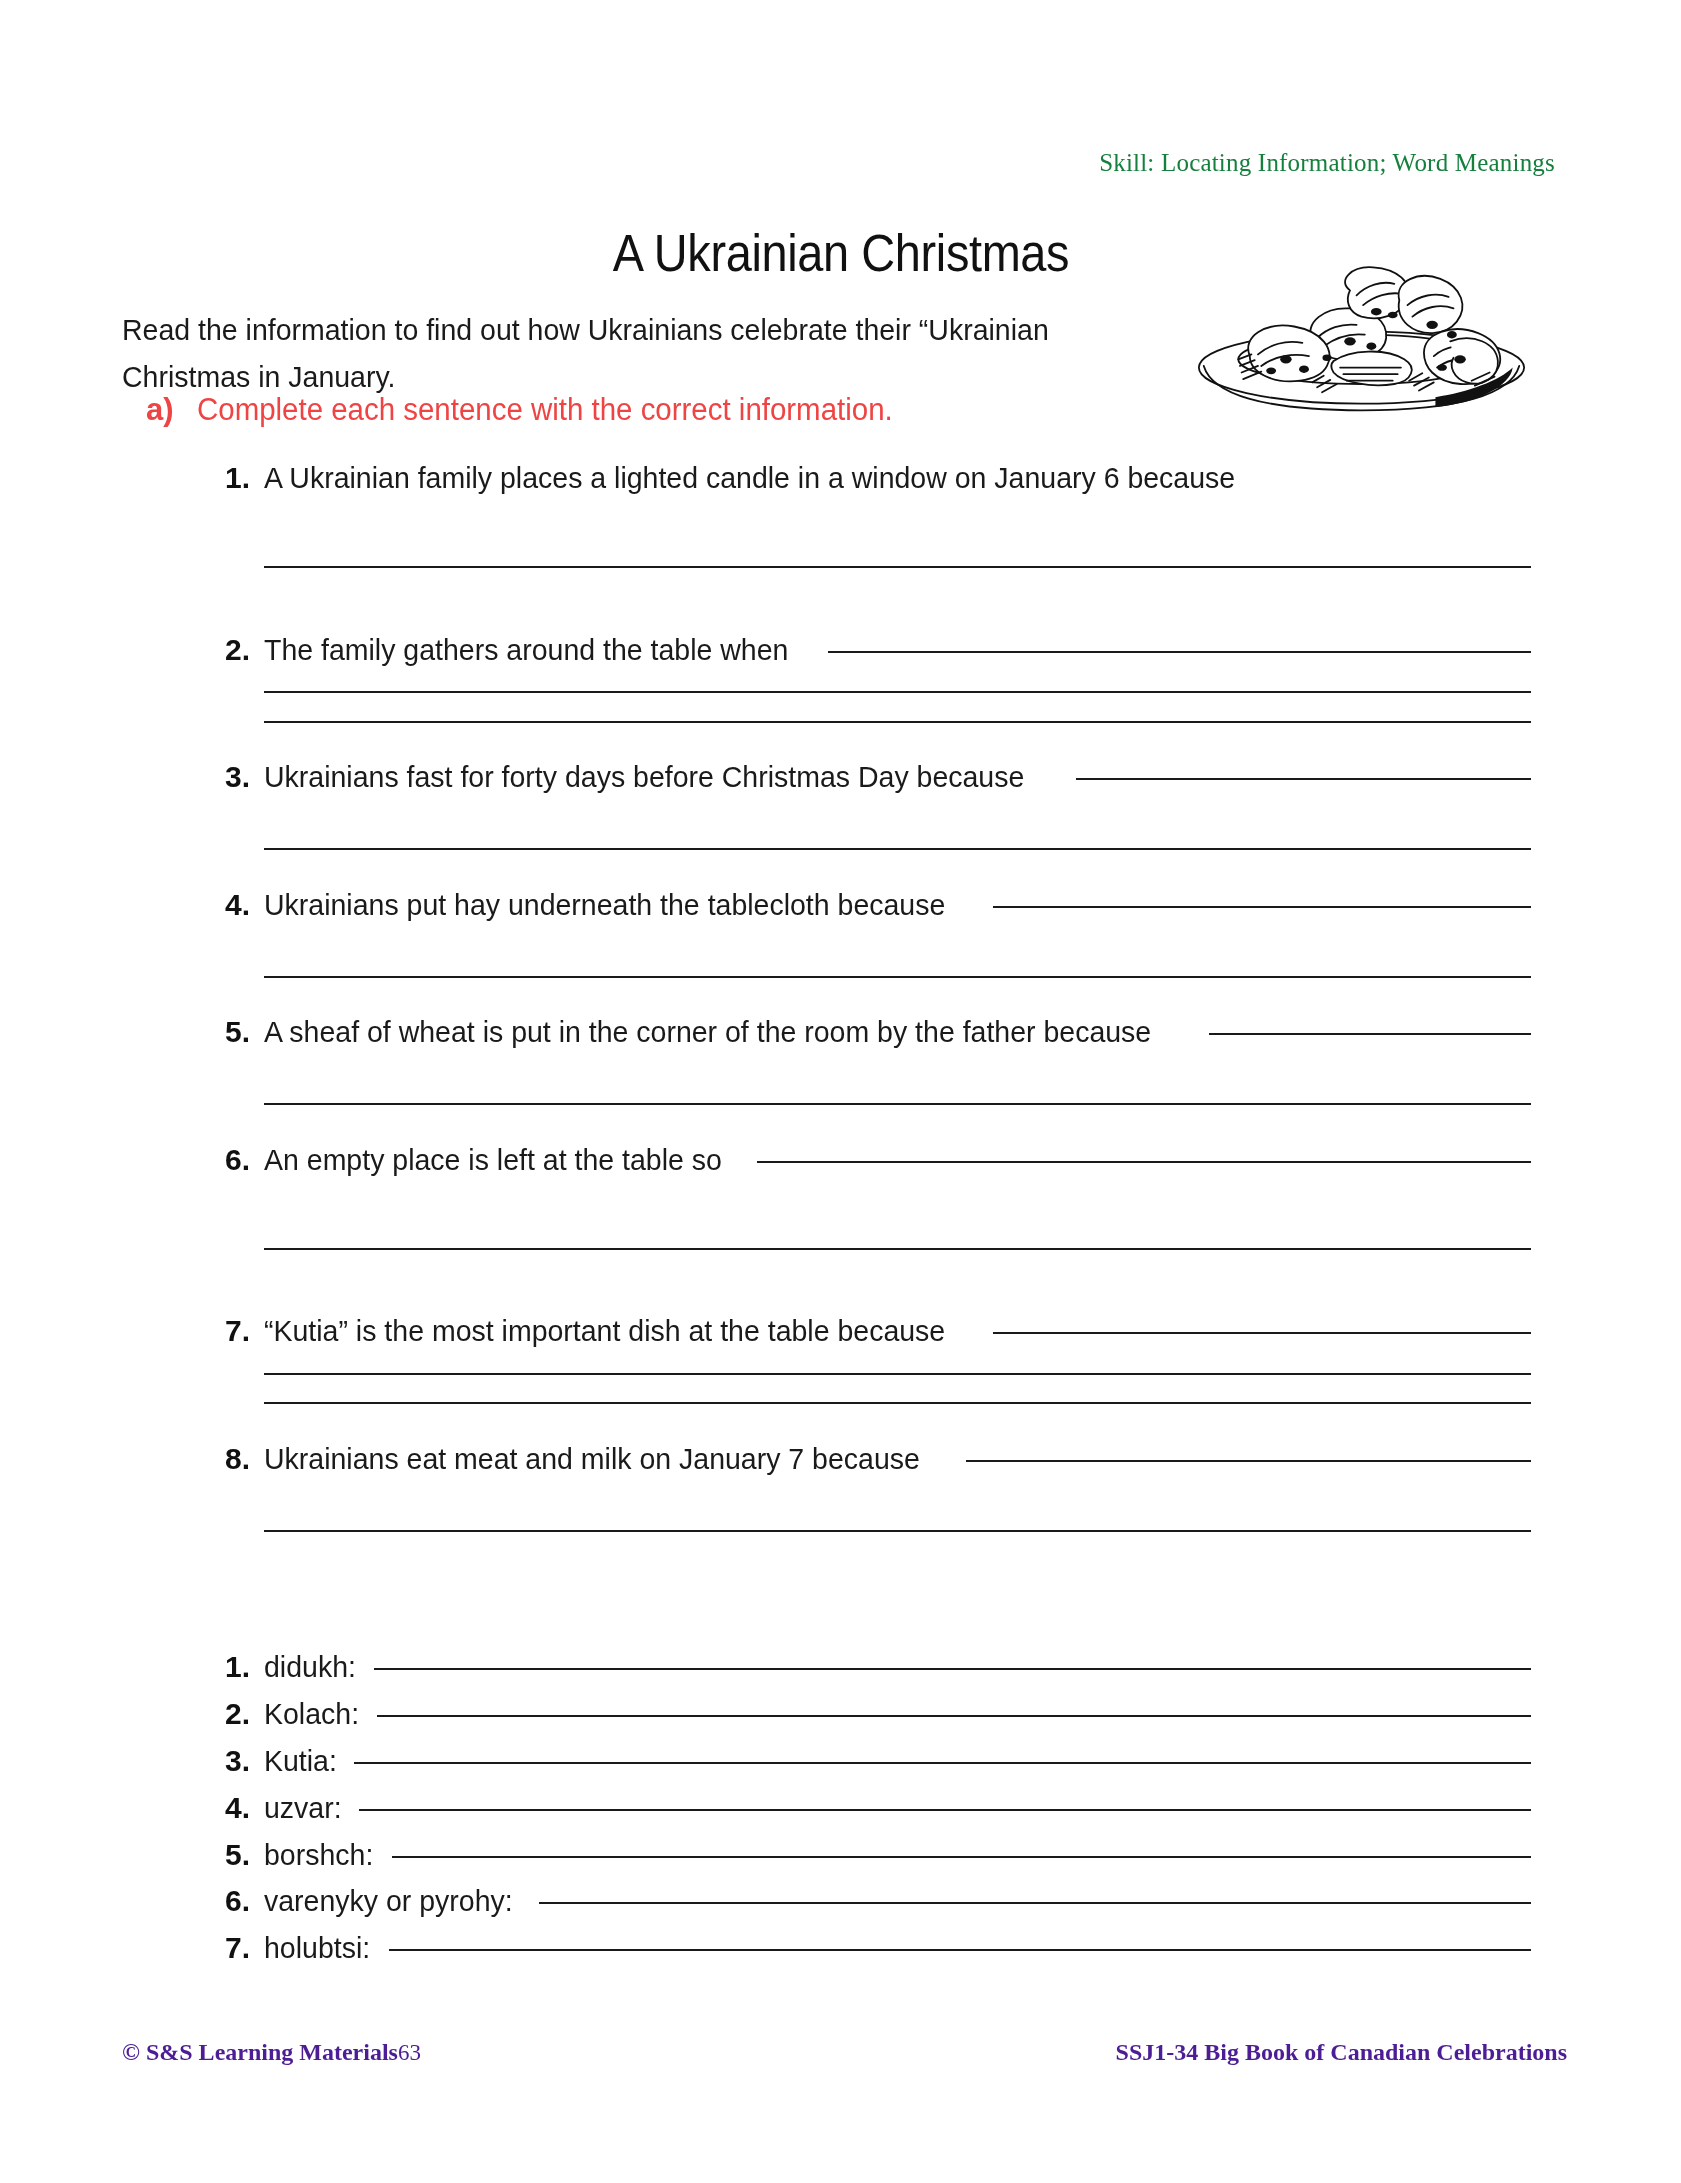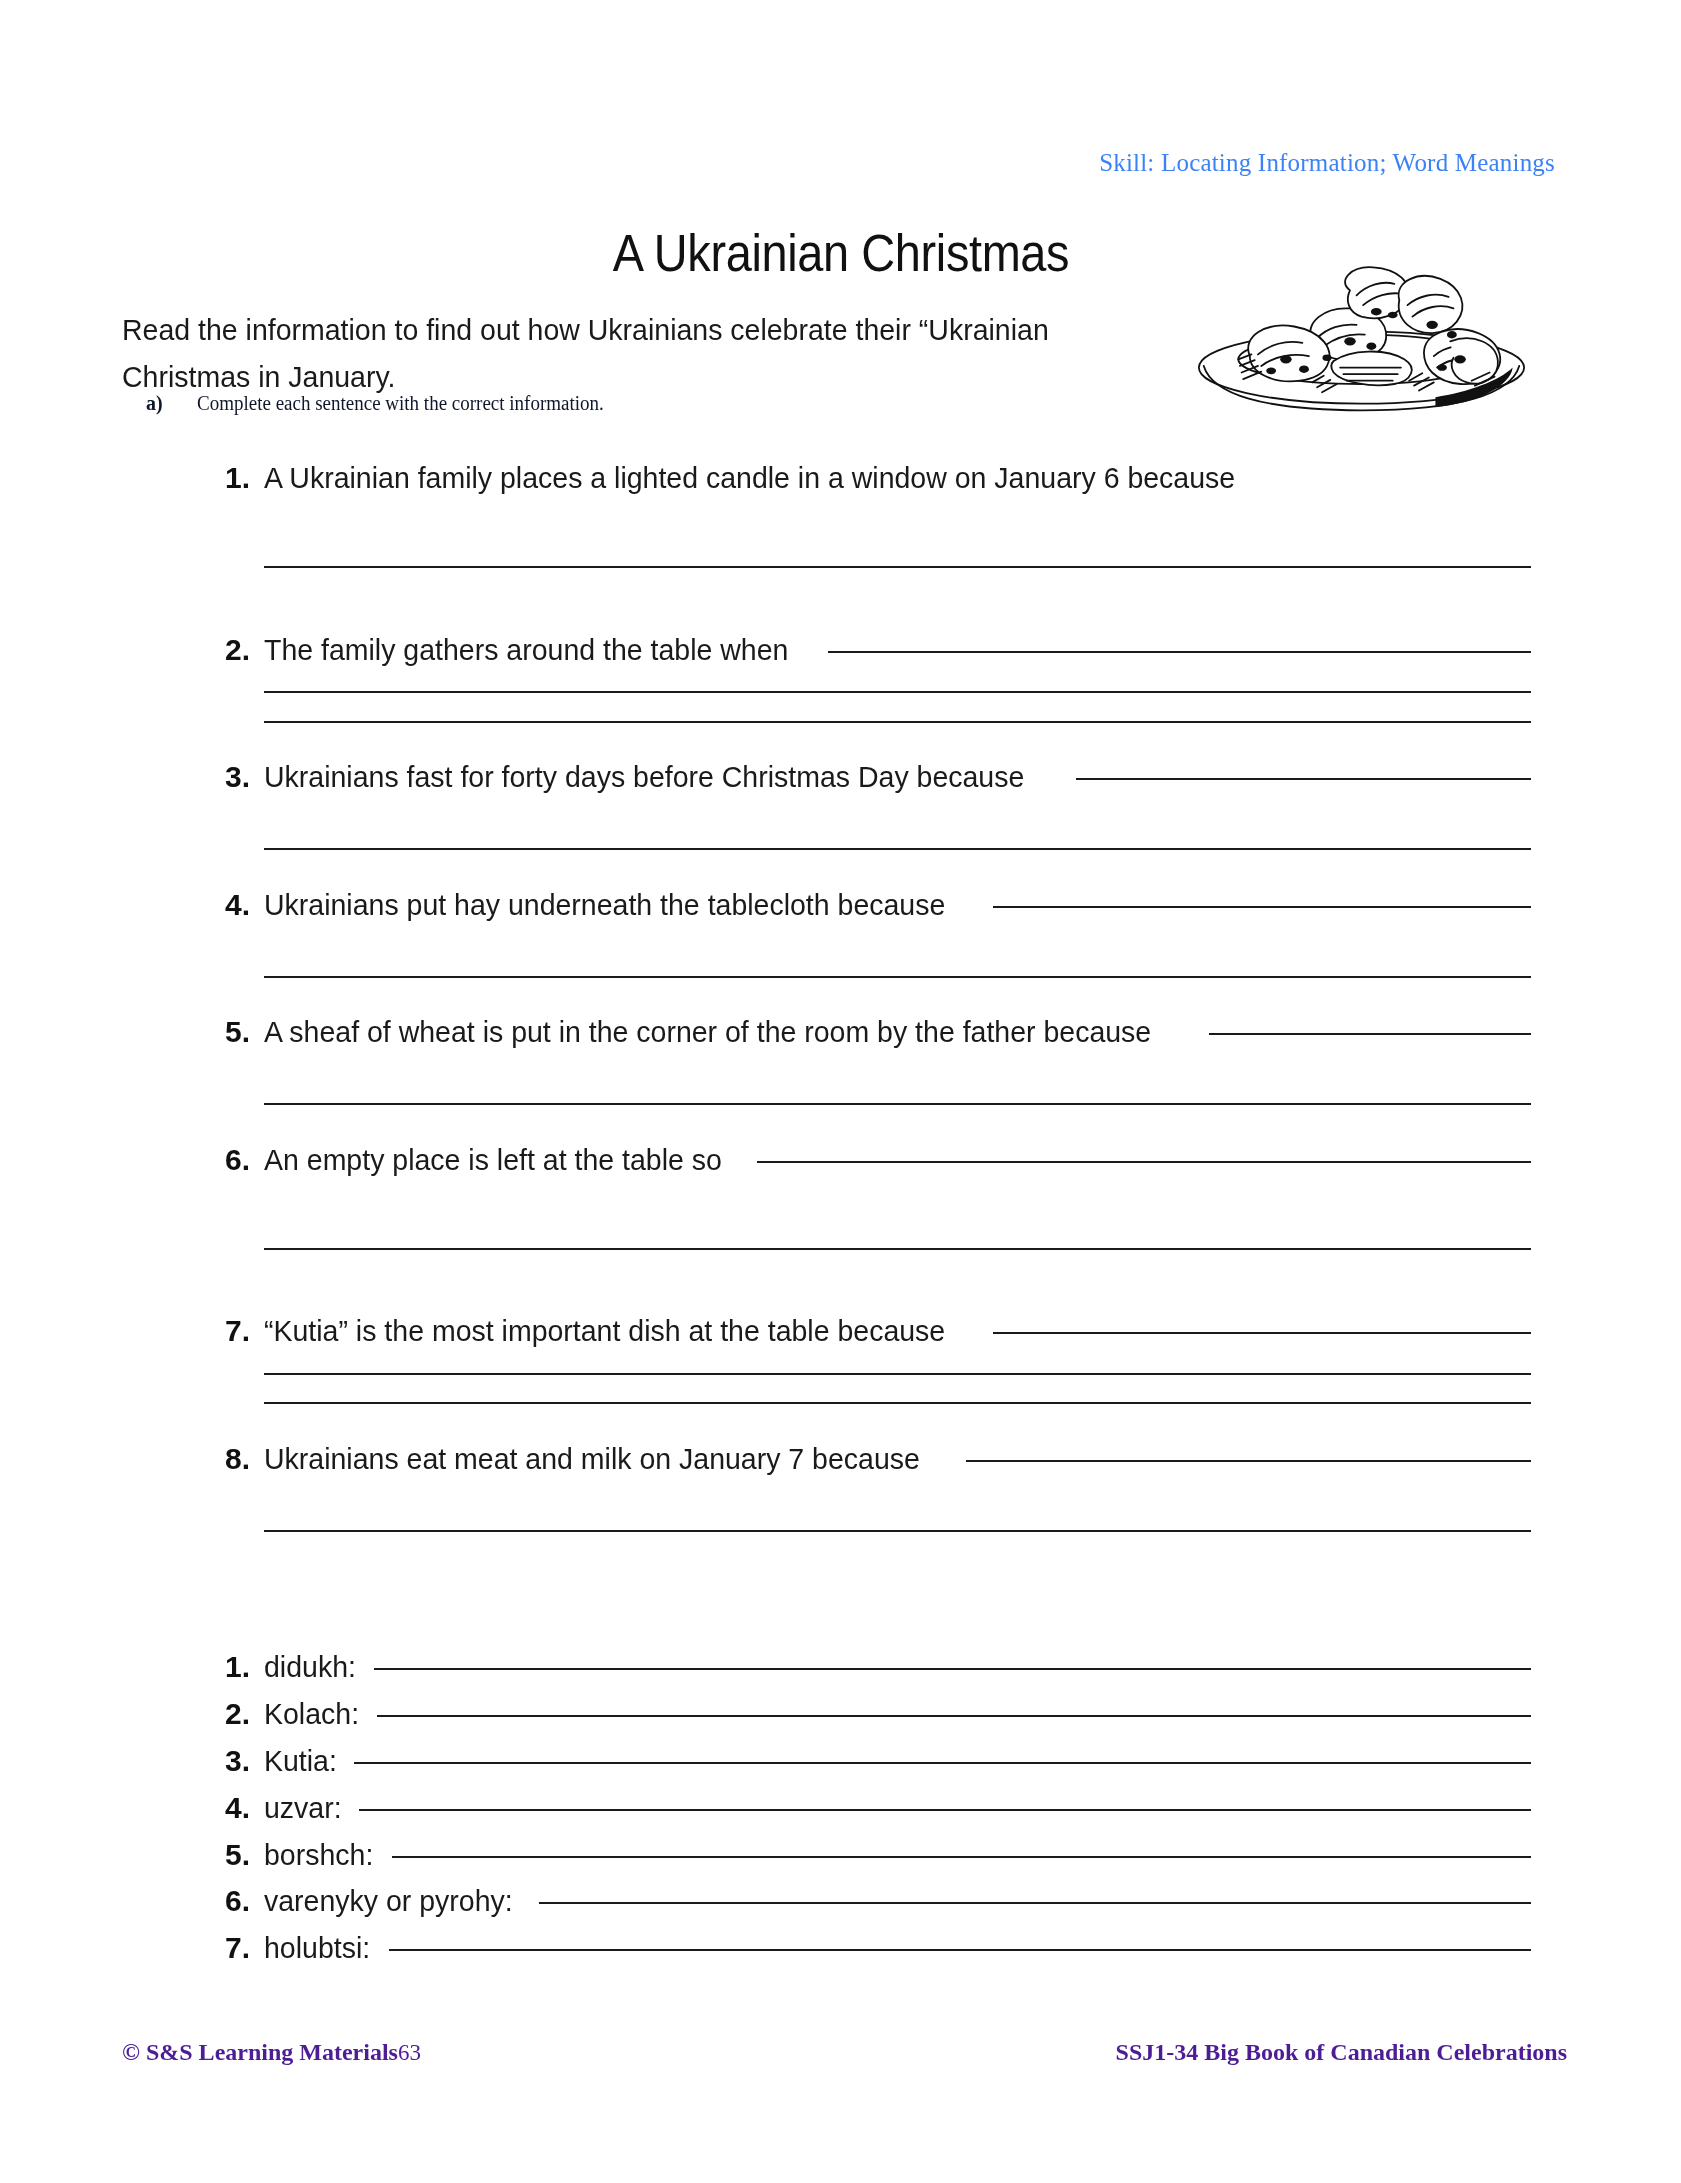--- a/index.html
+++ b/index.html
@@ -21,21 +21,21 @@
   }
 
   
   .skill-line {
     position: absolute;
     top: 149px;
     right: 127px;
     font-family: "Liberation Serif", serif;
     font-size: 25px;
     letter-spacing: 0.2px;
-    color: #3b82f6;
+    color: #15803d;
     white-space: nowrap;
   }
 
   
   .page-title {
     position: absolute;
     top: 190px;
     left: 0;
     width: 1682px;
     text-align: center;
@@ -67,24 +67,23 @@
     font-size: 30px;
     line-height: 47px;
     transform: scaleX(0.95);
     transform-origin: left top;
     color: #1a1a1a;
   }
 
   
   .section-head {
     position: absolute;
-    font-size: 20px;
-    color: #0f172a;
-    white-space: nowrap;
-    font-family: Liberation Serif, serif;
+    font-size: 31px;
+    color: #ef4444;
+    white-space: nowrap;
   }
   .section-head .marker {
     font-weight: 700;
     display: inline-block;
     width: 51px;
   }
   .section-head .label {
     display: inline-block;
     transform: scaleX(0.95);
     transform-origin: left top;

